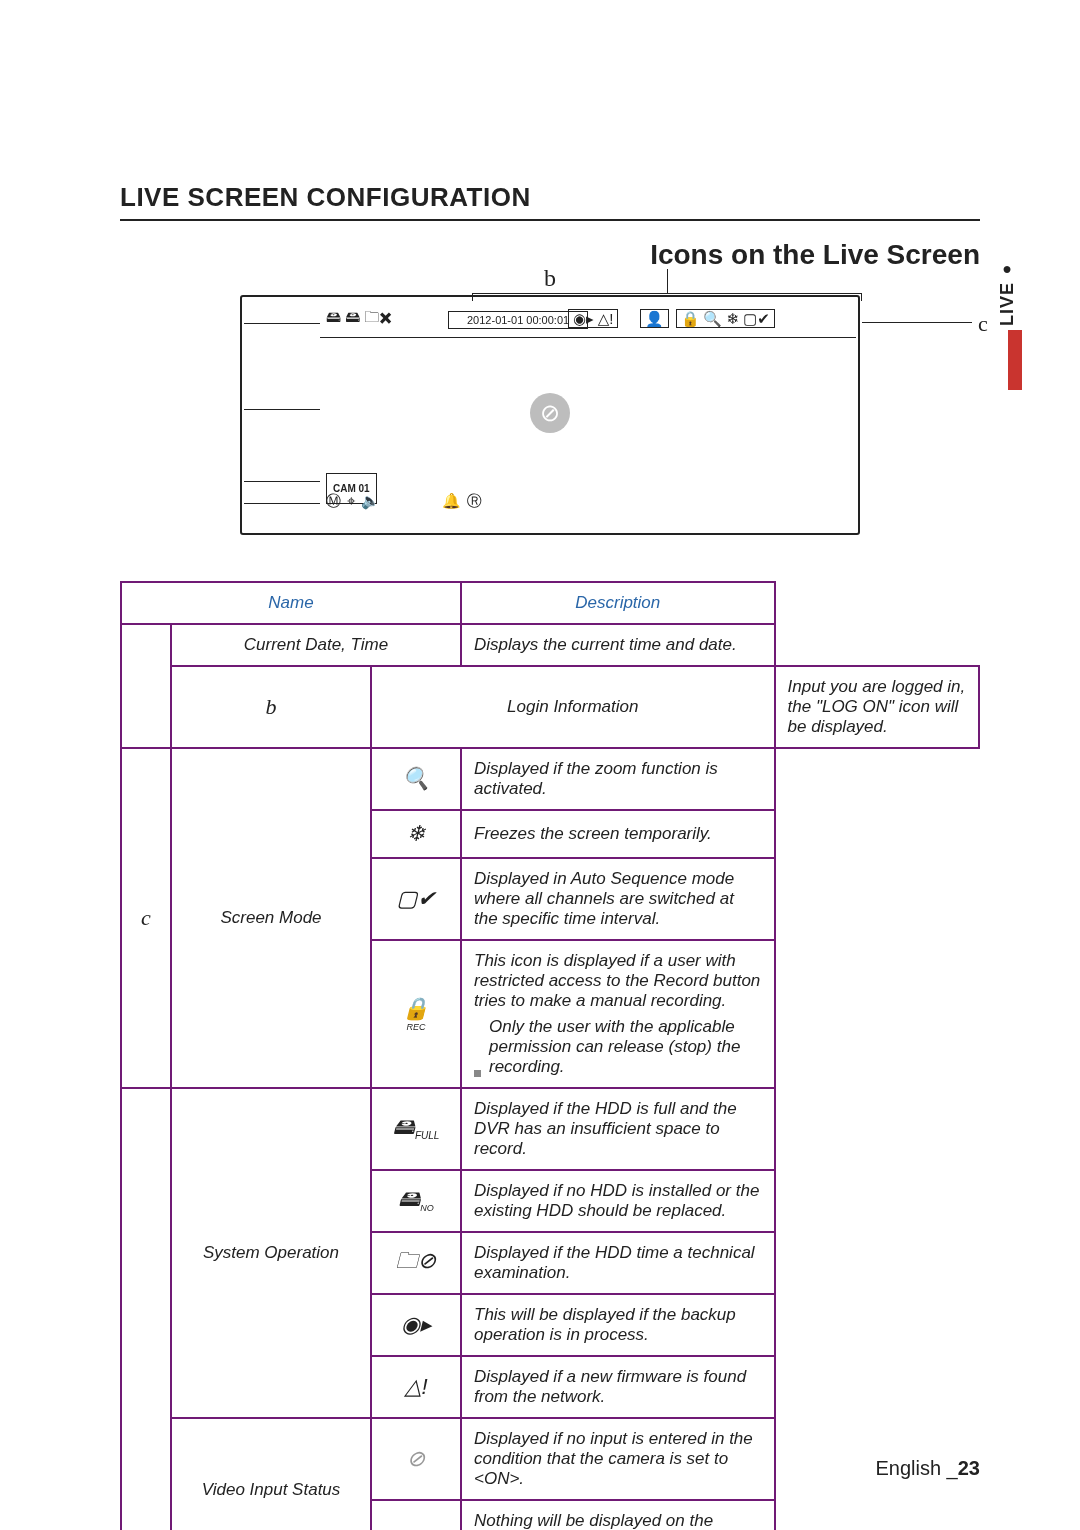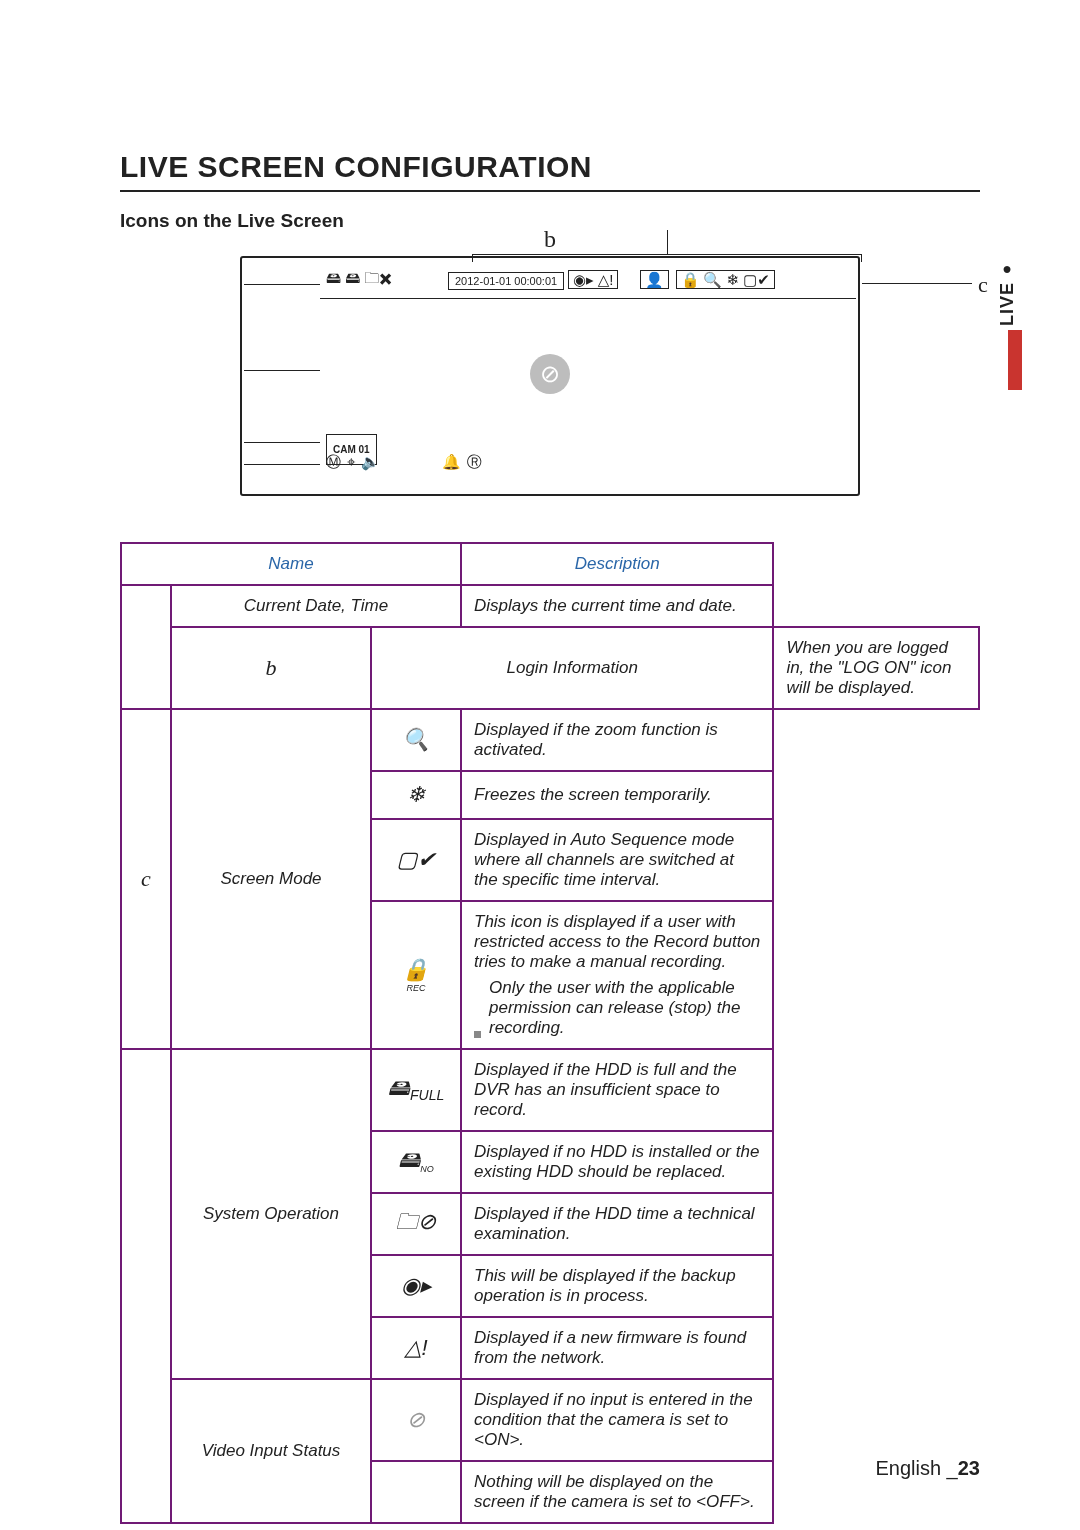--- a/index.html
+++ b/index.html
@@ -2,36 +2,36 @@
 <html><head>
 <meta charset="utf-8">
 <style>
   * { box-sizing: border-box; margin: 0; padding: 0; }
   html, body { width: 1080px; height: 1530px; background: #fff; font-family: Arial, Helvetica, sans-serif; color: #222; }
   .page { position: relative; width: 1080px; height: 1530px; padding: 150px 100px 60px 120px; }
   .side-tab { position: absolute; right: 58px; top: 260px; width: 30px; display: flex; flex-direction: column; align-items: center; }
   .side-tab .dot { font-size: 16px; }
   .side-tab .label { writing-mode: vertical-rl; transform: rotate(180deg); font-size: 18px; font-weight: bold; letter-spacing: 1px; margin-top: 4px; }
   .side-bar { position: absolute; right: 58px; top: 330px; width: 14px; height: 60px; background: #c9342f; }
-  h1 { font-size: 30px; font-weight: bold; letter-spacing: .5px; }
+  h1 { font-size: 26px; font-weight: bold; letter-spacing: .5px; margin-top: 32px; }
   .rule { border: none; border-top: 2px solid #222; margin-top: 6px; }
-  h2 { font-size: 19px; font-weight: bold; margin-top: 18px; }
+  h2 { font-size: 28px; font-weight: bold; margin-top: 18px; text-align: right; }
   .intro { font-size: 17px; margin-top: 14px; }
 
   
   .diagram { position: relative; width: 620px; height: 240px; margin: 24px auto 0 auto; border: 2px solid #222; border-radius: 3px; }
   .top-bar { position: absolute; left: 50%; top: -32px; transform: translateX(-50%); font-size: 24px; font-family: Georgia, serif; }
   .top-line { position: absolute; left: 78px; right: 2px; top: 40px; border-top: 1px solid #222; }
   .b-bracket { position: absolute; top: -4px; left: 230px; width: 390px; height: 8px; border: 1px solid #222; border-bottom: none; }
   .b-stem { position: absolute; top: -28px; left: 425px; width: 0; height: 24px; border-left: 1px solid #222; }
   .c-line { position: absolute; top: 25px; left: 620px; width: 110px; border-top: 1px solid #222; }
   .c-label { position: absolute; top: 14px; left: 736px; font-family: Georgia, serif; font-size: 22px; }
   .cluster { position: absolute; top: 12px; display: flex; gap: 4px; align-items: center; }
   .cluster.left { left: 84px; }
-  .date-box { position: absolute; top: 14px; left: 206px; font-size: 11px; border: 1px solid #222; padding: 2px 6px; }
+  .date-box { position: absolute; top: 14px; left: 206px; font-size: 11px; border: 1px solid #222; padding: 2px 18px; }
   .cluster.mid1 { left: 326px; border: 1px solid #222; padding: 1px 4px; }
   .cluster.mid2 { left: 398px; border: 1px solid #222; padding: 1px 4px; }
   .cluster.mid3 { left: 434px; border: 1px solid #222; padding: 1px 4px; }
   .mini { font-size: 15px; line-height: 1; }
   .lead-line { position: absolute; left: 2px; width: 76px; border-top: 1px solid #222; }
   .lead-line.l1 { top: 26px; }
   .lead-line.l2 { top: 112px; }
   .lead-line.l3 { top: 184px; }
   .lead-line.l4 { top: 206px; }
   .center-mark { position: absolute; left: 50%; top: 96px; transform: translateX(-50%); width: 40px; height: 40px; border-radius: 50%; background: #bdbdbd; display: flex; align-items: center; justify-content: center; color: #fff; font-size: 24px; }
@@ -125,21 +125,21 @@
 
       <tr>
         <td class="col-letter" rowspan="2"></td>
         <td class="col-label" colspan="2">Current Date, Time</td>
         <td>Displays the current time and date.</td>
       </tr>
 
       <tr>
         <td class="col-letter">b</td>
         <td class="col-label" colspan="2">Login Information</td>
-        <td>When you are logged in, the "LOG ON" icon will be displayed.</td>
+        <td>Input you are logged in, the "LOG ON" icon will be displayed.</td>
       </tr>
 
       <tr>
         <td class="col-letter" rowspan="4">c</td>
         <td class="col-label" rowspan="4">Screen Mode</td>
         <td class="col-icon">🔍</td>
         <td>Displayed if the zoom function is activated.</td>
       </tr>
       <tr>
         <td class="col-icon">❄</td>
@@ -156,21 +156,21 @@
           <div class="bullet-row" style="margin-top:6px">
             <span class="bullet"></span>
             <span>Only the user with the applicable permission can release (stop) the recording.</span>
           </div>
         </td>
       </tr>
 
       <tr>
         <td class="col-letter" rowspan="7"></td>
         <td class="col-label" rowspan="5">System Operation</td>
-        <td class="col-icon">🖴<sub style="font-size:14px">FULL</sub></td>
+        <td class="col-icon">🖴<sub style="font-size:10px">FULL</sub></td>
         <td>Displayed if the HDD is full and the DVR has an insufficient space to record.</td>
       </tr>
       <tr>
         <td class="col-icon">🖴<sub style="font-size:9px">NO</sub></td>
         <td>Displayed if no HDD is installed or the existing HDD should be replaced.</td>
       </tr>
       <tr>
         <td class="col-icon">🗀⊘</td>
         <td>Displayed if the HDD time a technical examination.</td>
       </tr>

